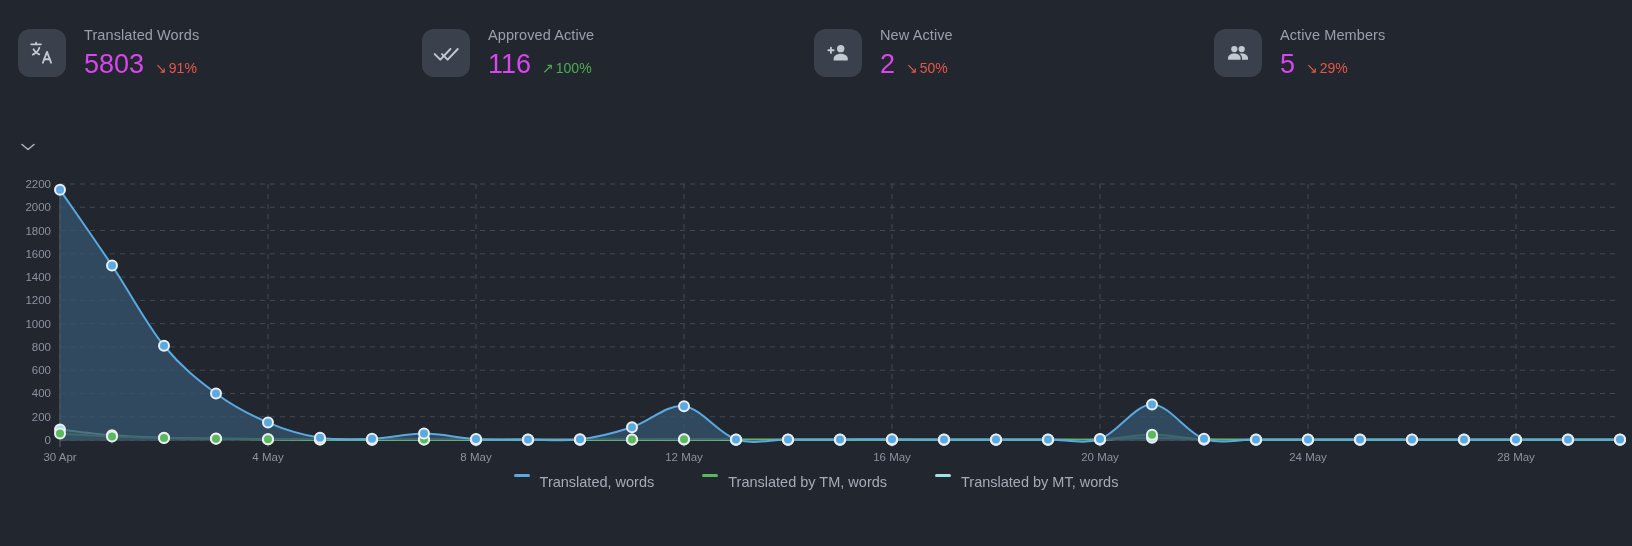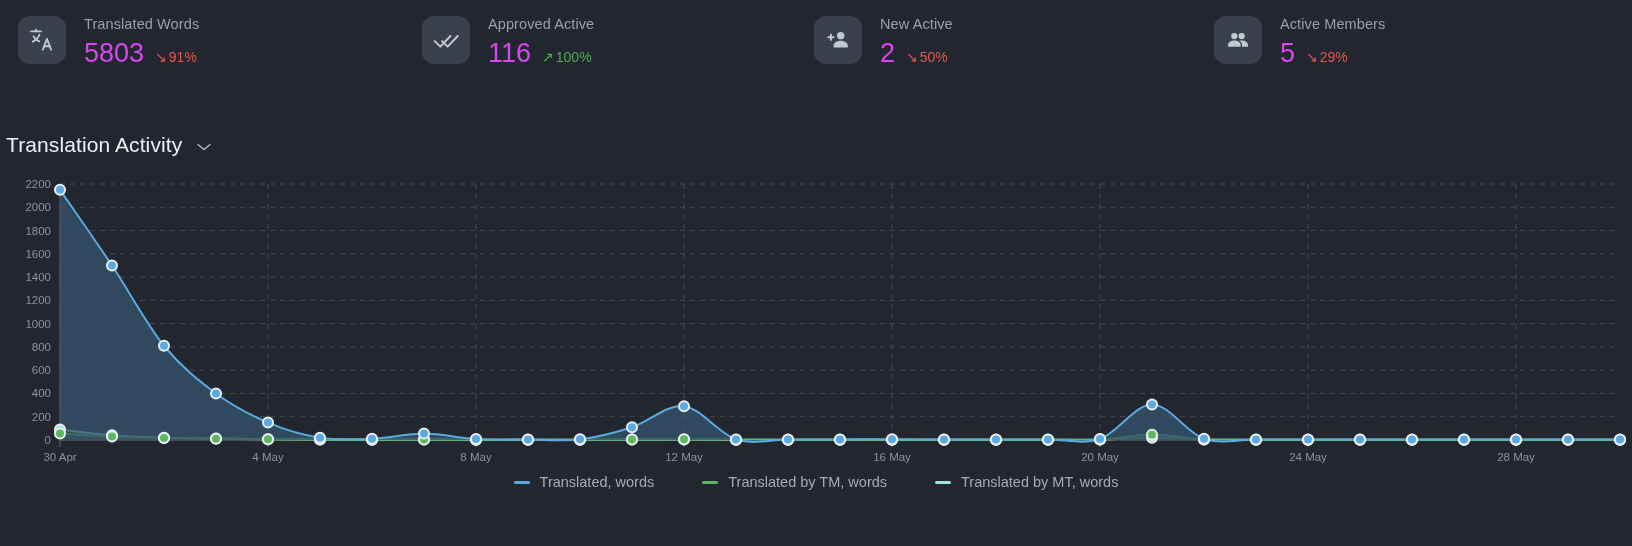--- a/index.html
+++ b/index.html
@@ -18,21 +18,21 @@
 
   
   .kpi-strip {
     display: flex;
     padding: 12px 0 0 12px;
     height: 90px;
     box-sizing: border-box;
   }
   .kpi-card {
     display: flex;
-    align-items: flex-start;
+    align-items: center;
     width: 390px;
     box-sizing: border-box;
   }
   .kpi-card.c1 { padding-left: 6px; }
   .kpi-card.c2 { padding-left: 20px; }
   .kpi-card.c3 { padding-left: 22px; }
   .kpi-card.c4 { padding-left: 32px; }
 
   .kpi-icon {
     width: 48px;
@@ -119,21 +119,20 @@
     left: 0;
     top: 300px;
     width: 1632px;
     display: flex;
     justify-content: center;
     align-items: center;
     gap: 48px;
   }
   .legend-item {
     display: flex;
-    align-items: center;
     font-size: 14.5px;
     color: #a6acb6;
   }
   .legend-swatch {
     width: 16px;
     height: 3px;
     border-radius: 2px;
     margin-right: 10px;
   }
 </style>
@@ -222,21 +221,20 @@
           <span class="arrow">↘</span>
           <span>29%</span>
         </span>
       </div>
     </div>
   </div>
 
 </div>
 
 <div class="section-head">
-  <span class="section-title">Translation Activity</span>
   <span class="chevron">
     <svg width="16" height="10" viewBox="0 0 16 10" fill="none" stroke="#aab0ba" stroke-width="1.6" stroke-linecap="round" stroke-linejoin="round">
       <path d="M2 2.5l6 5 6-5"></path>
     </svg>
   </span>
 </div>
 
 <div class="chart-wrap">
   <svg class="chart-svg" id="chart" width="1632" height="300">
       <line x1="60" y1="266" x2="1620" y2="266" stroke="#434a55" stroke-width="1" stroke-dasharray="5 5"></line>

